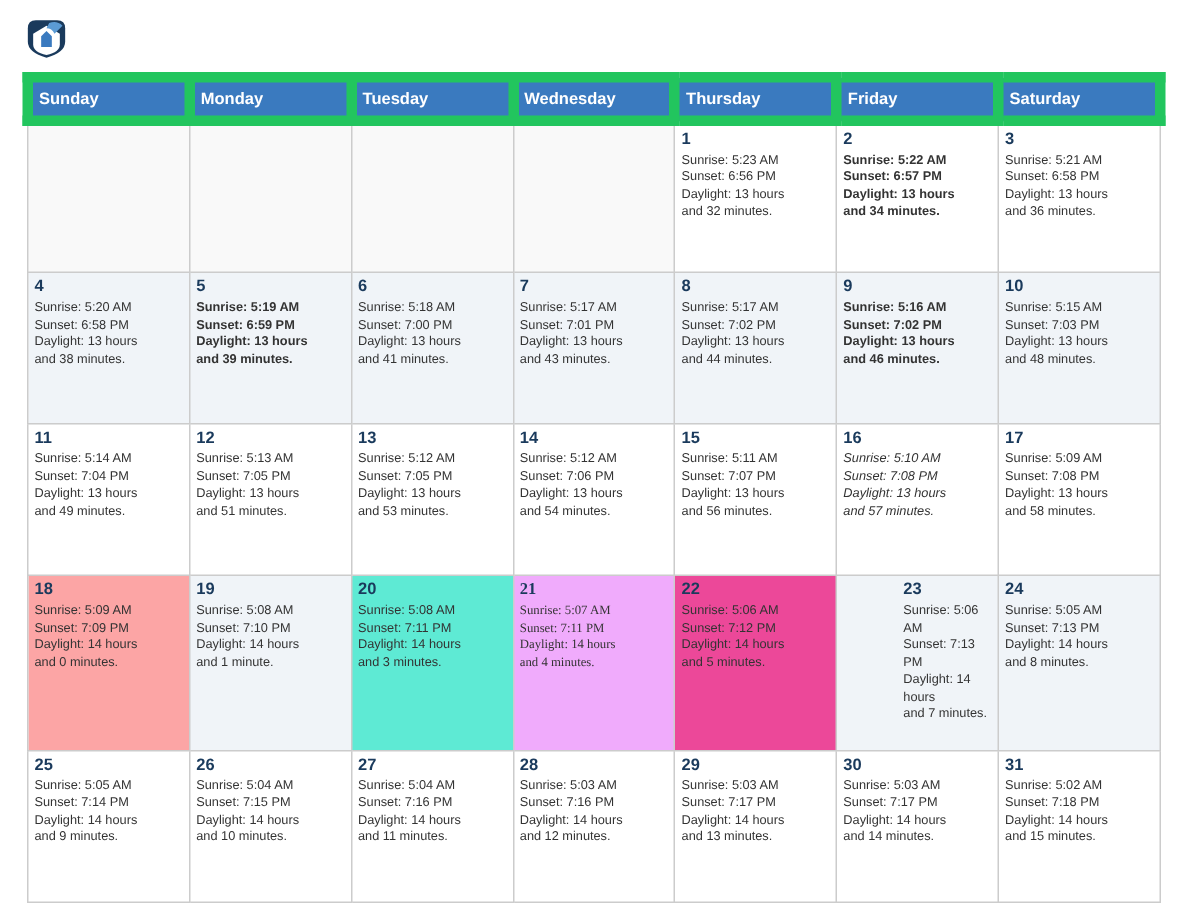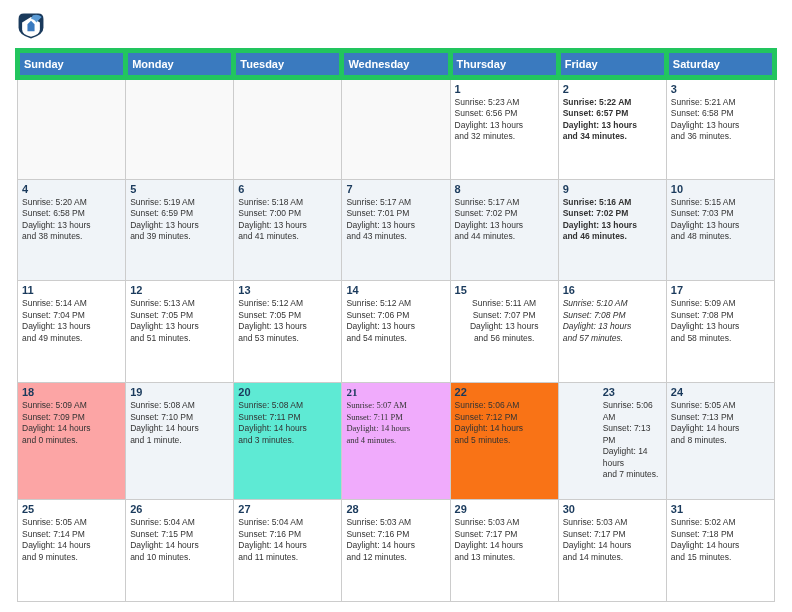--- a/index.html
+++ b/index.html
@@ -59,21 +59,21 @@
       width: 100%;
       table-layout: fixed;
     }
     .calendar th {
       background-color: #3a7abf;
       color: white;
       font-size: 11px;
       font-weight: bold;
       padding: 5px 4px;
       text-align: left;
-      border: 5px solid #22c55e;
+      border: 7px solid #22c55e;
     }
     .calendar td {
       border: 1px solid #ccc;
       vertical-align: top;
       padding: 3px 4px;
       font-size: 9px;
       color: #333;
       height: 88px;
       background: #fff;
     }
@@ -163,21 +163,21 @@
         <tr>
           <td style="background: rgb(240, 244, 248);">
             <span class="day-number">4</span>
             <div class="day-info" style="white-space: pre-line;">Sunrise: 5:20 AM
 Sunset: 6:58 PM
 Daylight: 13 hours
 and 38 minutes.</div>
           </td>
           <td style="background: rgb(240, 244, 248);">
             <span class="day-number">5</span>
-            <div class="day-info" style="white-space: pre-line;">Sunrise: 5:19 AM
+            <div class="day-info" style="white-space: pre-line; font-weight: bold;">Sunrise: 5:19 AM
 Sunset: 6:59 PM
 Daylight: 13 hours
 and 39 minutes.</div>
           </td>
           <td style="background: rgb(240, 244, 248);">
             <span class="day-number">6</span>
             <div class="day-info" style="white-space: pre-line;">Sunrise: 5:18 AM
 Sunset: 7:00 PM
 Daylight: 13 hours
 and 41 minutes.</div>
@@ -235,21 +235,21 @@
           </td>
           <td>
             <span class="day-number">14</span>
             <div class="day-info" style="white-space: pre-line;">Sunrise: 5:12 AM
 Sunset: 7:06 PM
 Daylight: 13 hours
 and 54 minutes.</div>
           </td>
           <td>
             <span class="day-number">15</span>
-            <div class="day-info" style="white-space: pre-line; text-align: center;">Sunrise: 5:11 AM
+            <div class="day-info" style="white-space: pre-line;">Sunrise: 5:11 AM
 Sunset: 7:07 PM
 Daylight: 13 hours
 and 56 minutes.</div>
           </td>
           <td>
             <span class="day-number">16</span>
             <div class="day-info" style="white-space: pre-line; font-style: italic;">Sunrise: 5:10 AM
 Sunset: 7:08 PM
 Daylight: 13 hours
 and 57 minutes.</div>
@@ -284,21 +284,21 @@
 Daylight: 14 hours
 and 3 minutes.</div>
           </td>
           <td style="background: #f0abfc; font-family: Liberation Serif, serif;">
             <span class="day-number">21</span>
             <div class="day-info" style="white-space: pre-line;">Sunrise: 5:07 AM
 Sunset: 7:11 PM
 Daylight: 14 hours
 and 4 minutes.</div>
           </td>
-          <td style="background: #f97316;">
+          <td style="background: #ec4899;">
             <span class="day-number">22</span>
             <div class="day-info" style="white-space: pre-line;">Sunrise: 5:06 AM
 Sunset: 7:12 PM
 Daylight: 14 hours
 and 5 minutes.</div>
           </td>
           <td style="background: rgb(240, 244, 248); padding-left: 44px;">
             <span class="day-number">23</span>
             <div class="day-info" style="white-space: pre-line;">Sunrise: 5:06 AM
 Sunset: 7:13 PM

